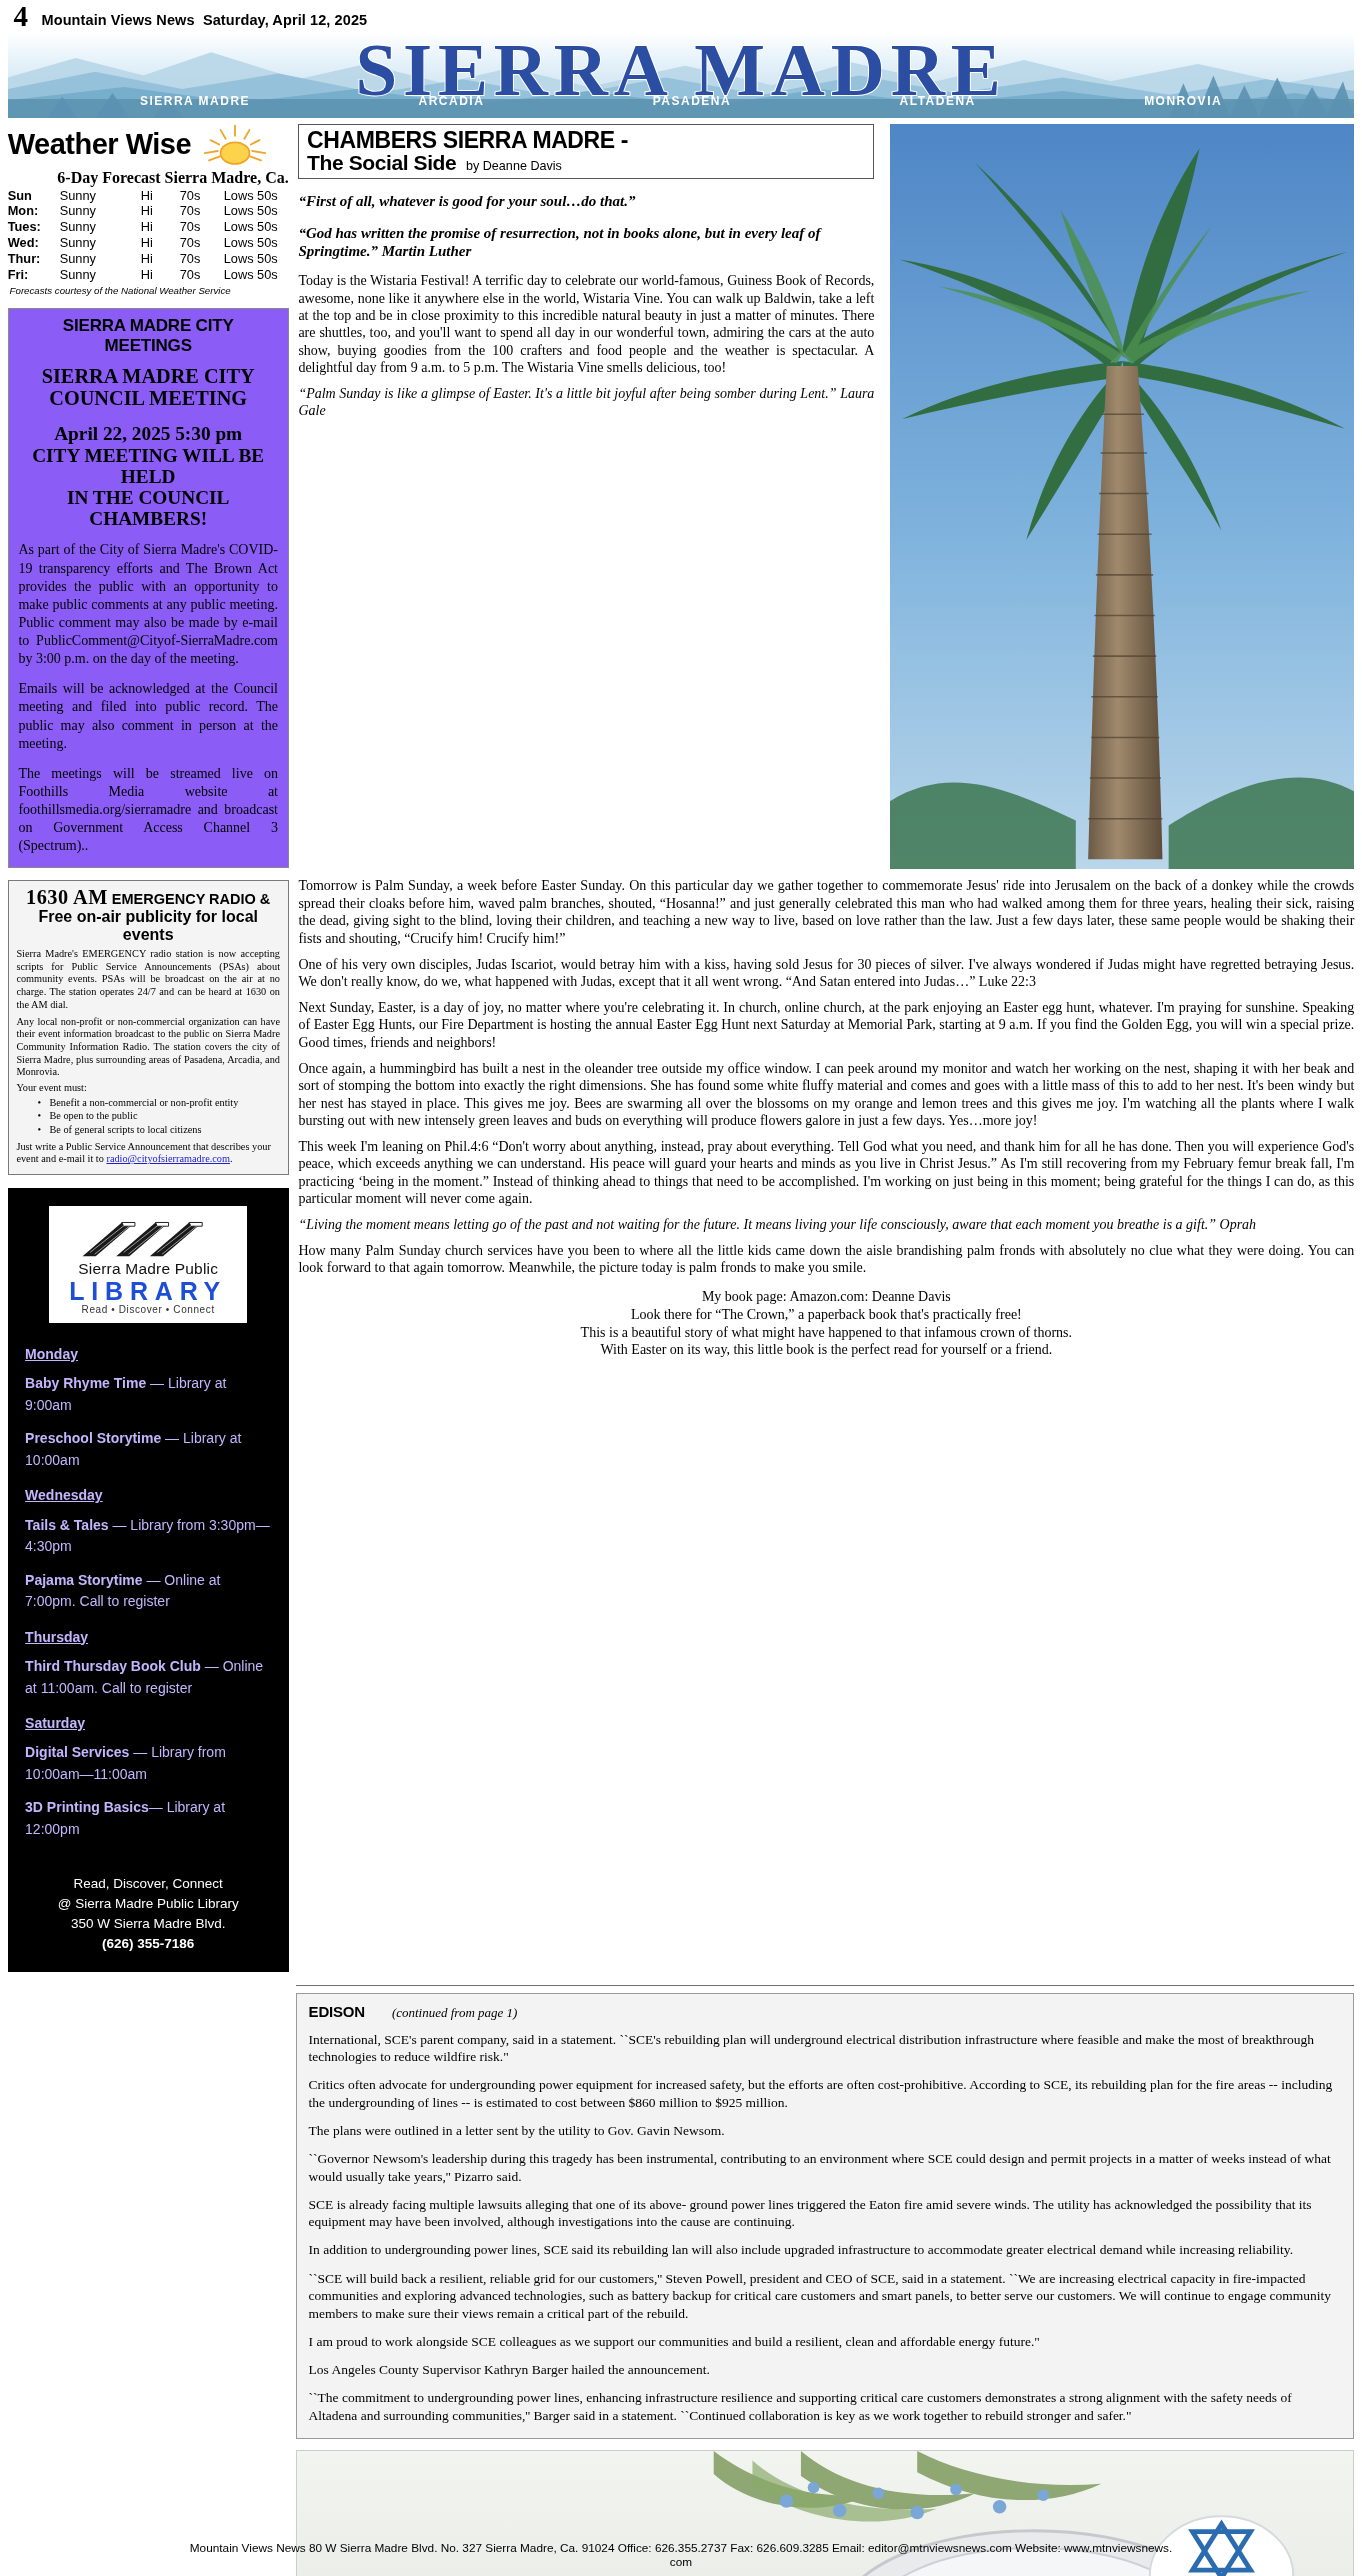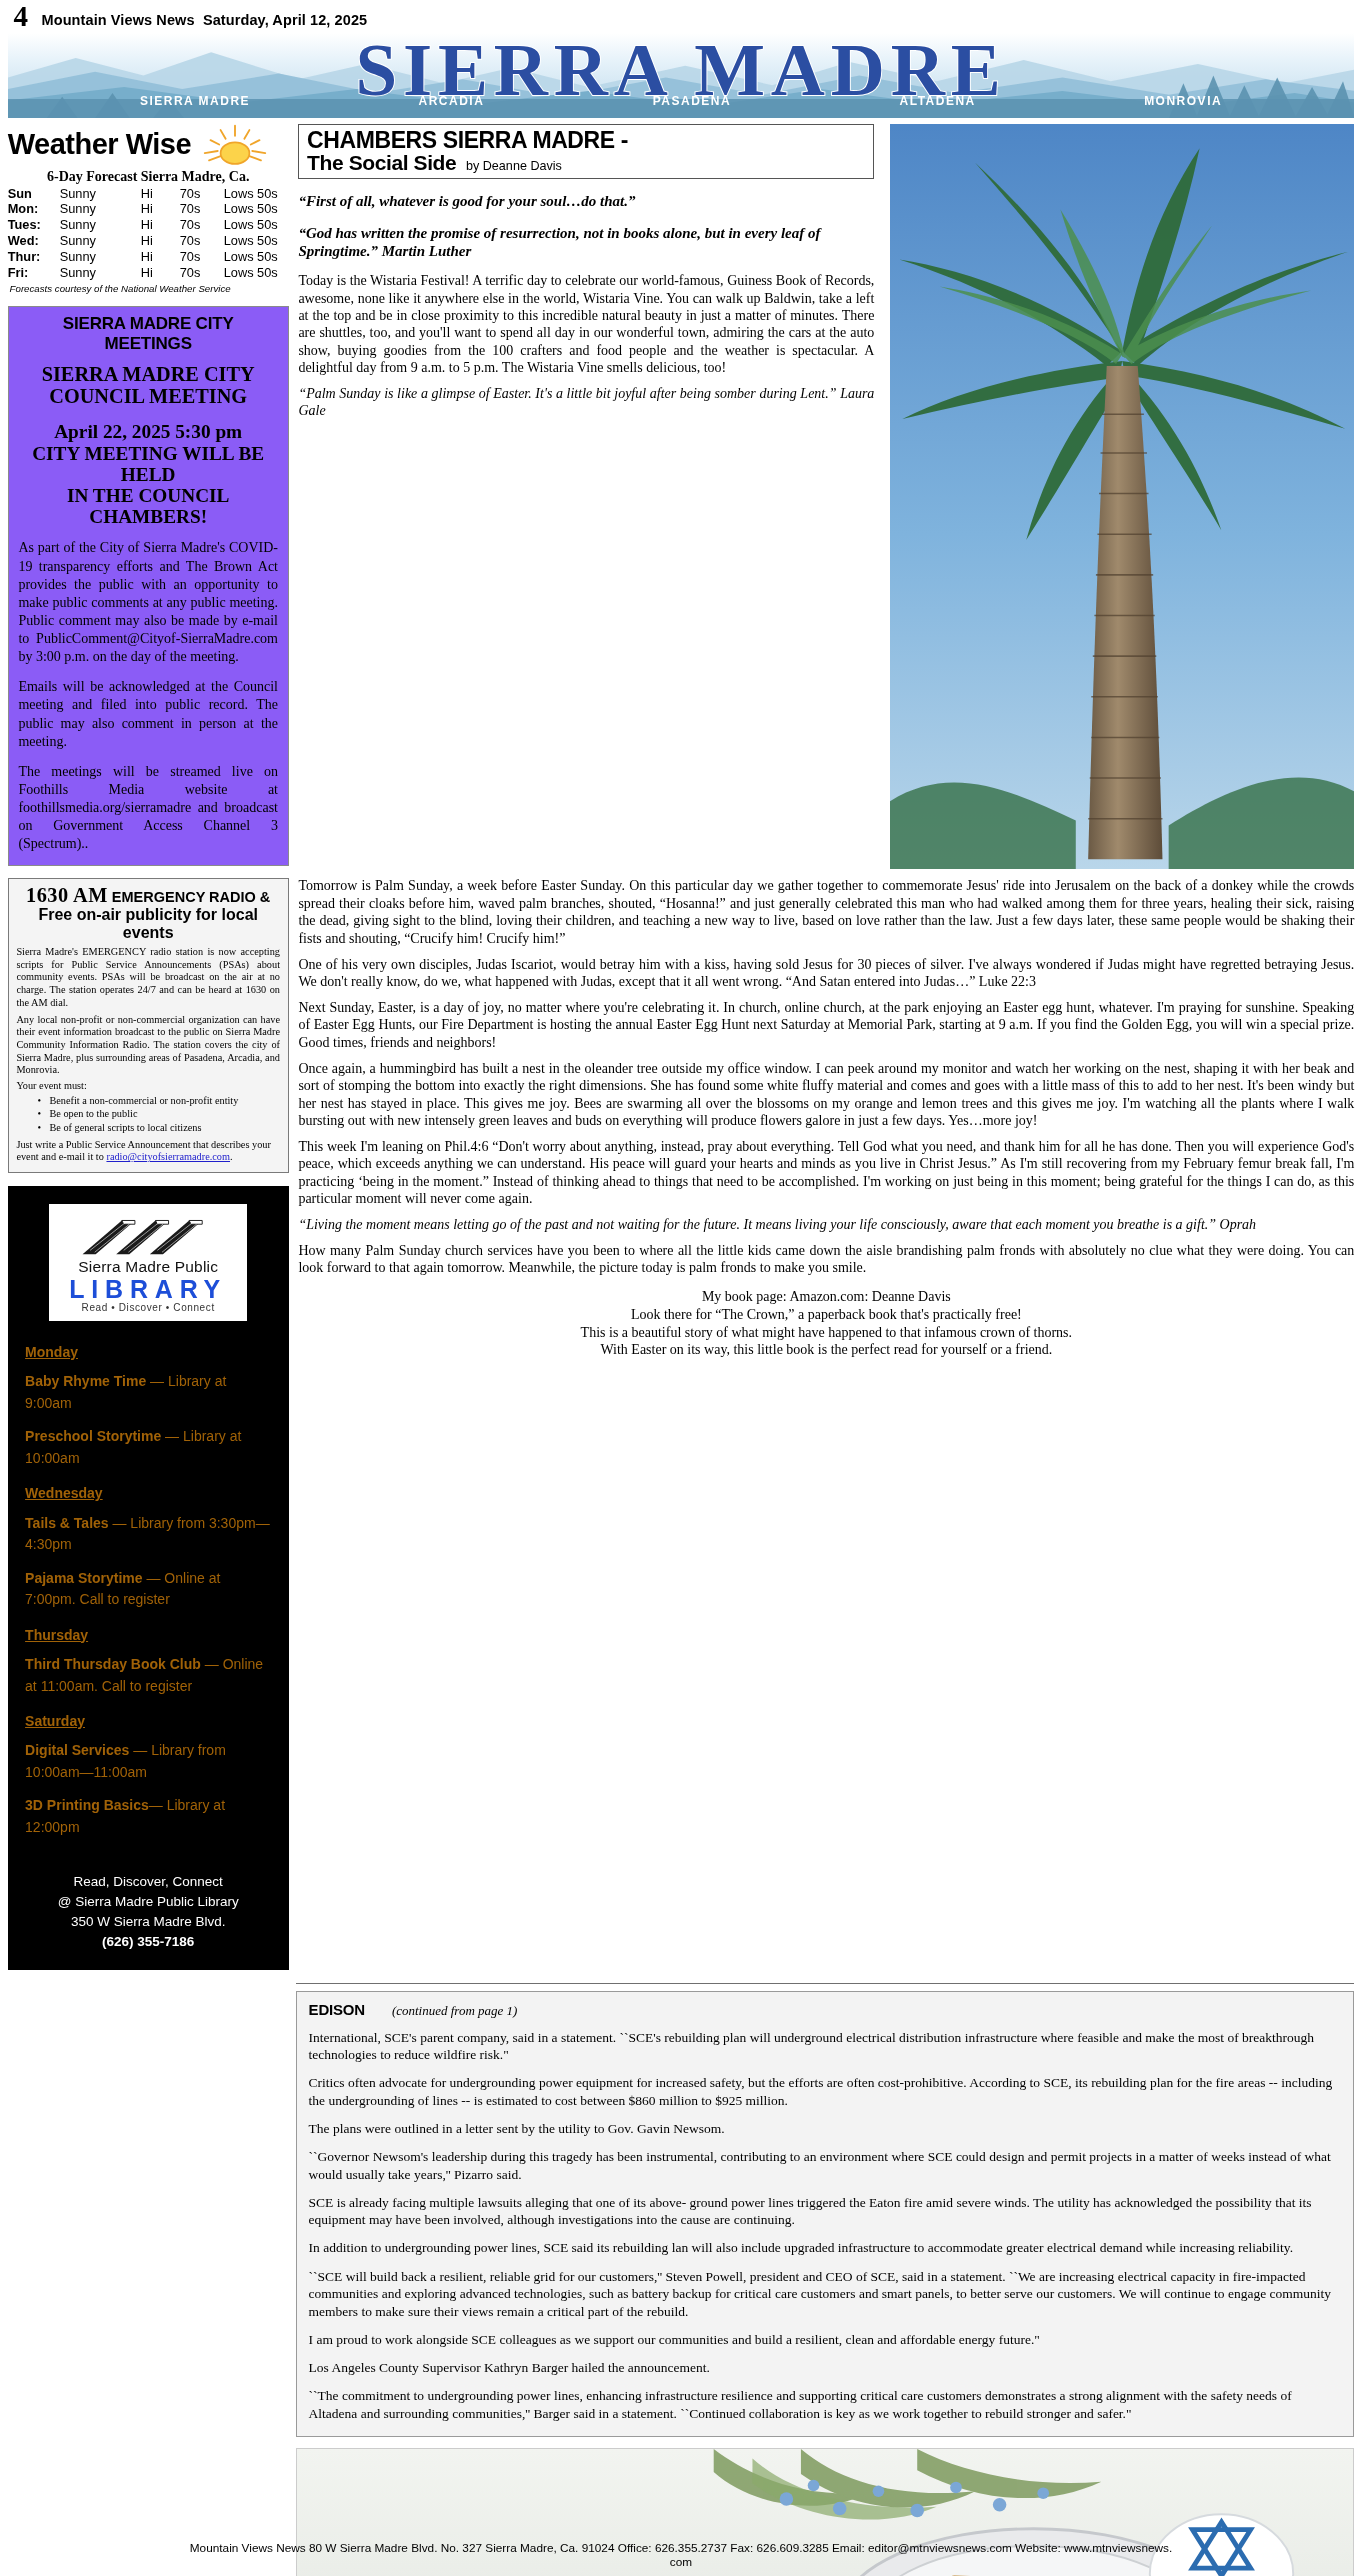--- a/index.html
+++ b/index.html
@@ -48,21 +48,21 @@
 
   
   .page { display:flex; padding:5.8px 7.7px 0 7.7px; gap:0; }
   .colA { width:281px; flex:0 0 281px; }
   .colMid { flex:1 1 auto; padding-left:9.7px; }
 
   
   .weatherhead { display:flex; align-items:center; gap:7.7px; }
   .weather-title { font-family:"Liberation Sans", sans-serif; font-weight:700; font-size:29px; letter-spacing:-0.5px; }
   .sunicon { width:72px; height:41px; }
-  .fc-title { text-align:center; font-weight:700; font-size:14px; margin:3.9px 0 1.9px 0; font-family:"Liberation Serif", serif;}
+  .fc-title { text-align:right; font-weight:700; font-size:16px; margin:3.9px 0 1.9px 0; font-family:"Liberation Serif", serif;}
   table.forecast { width:100%; border-collapse:collapse; font-family:"Liberation Sans", sans-serif; font-size:12.8px; }
   table.forecast td { padding:0 0 1px 0; line-height:1.16; white-space:nowrap; }
   td.day { font-weight:700; width:52px; padding-left:11.6px;}
   td.cond { width:81px; }
   td.hi { width:39px; }
   td.hiv { width:44px; }
   .fc-credit { font-family:"Liberation Sans", sans-serif; font-style:italic; font-size:9.7px; padding-left:1.9px; margin-top:1px;}
 
   
   .graybox { background:#8b5cf6; border:1px solid #8a8a8a; padding:7.7px 9.7px 11.6px 9.7px; margin-top:12px; }
@@ -90,21 +90,21 @@
   .liblogo { background:#fff; width:198px; margin:3.9px auto 0 auto; padding:9.7px 7.7px 7.7px 7.7px; text-align:center;}
   .liblogo .books { height:43px; width:174px; margin:0 auto 1.9px auto; display:block;}
   .liblogo .l1 { font-family:"Liberation Sans", sans-serif; font-size:15.5px; color:#111; letter-spacing:0.2px;}
   .liblogo .l2 { font-family:"Liberation Sans", sans-serif; font-size:25px; font-weight:700; letter-spacing:6.8px; color:#1d4ed8; line-height:1.05;}
   .liblogo .l3 { font-family:"Liberation Sans", sans-serif; font-size:10px; color:#333; letter-spacing:0.6px;}
   .libhead { color:#fff; text-align:center; font-family:"Liberation Sans", sans-serif; margin-top:15.5px; }
   .libhead .h1 { font-size:15.5px; font-weight:400; }
   .libhead .h2 { font-size:17px; font-weight:700; margin-top:3.9px;}
   .libhead .h3 { font-size:17px; font-weight:700; }
   .libhead .h4 { font-size:15.5px; font-weight:700; margin-top:7.7px;}
-  .libsched { color:#a16207; font-family:"Liberation Sans", sans-serif; padding:21px 17.4px 0 17.4px; font-size:14px; line-height:1.55;}
+  .libsched { color:#c4b5fd; font-family:"Liberation Sans", sans-serif; padding:21px 17.4px 0 17.4px; font-size:14px; line-height:1.55;}
   .libsched .dayhdr { font-weight:700; text-decoration:underline; margin-top:13.5px; margin-bottom:7.7px;}
   .libsched .dayhdr:first-child { margin-top:0; }
   .libsched .ev { margin-bottom:11.6px; }
   .libsched .ev b { font-weight:700; }
   .libfoot { color:#fff; text-align:center; font-family:"Liberation Sans", sans-serif; font-size:13.5px; line-height:1.5; margin-top:33px;}
   .libfoot .ph { font-weight:700; }
 
   
   .artflex { display:flex; gap:9.7px; }
   .artcol { width:576px; flex:0 0 576px; }

